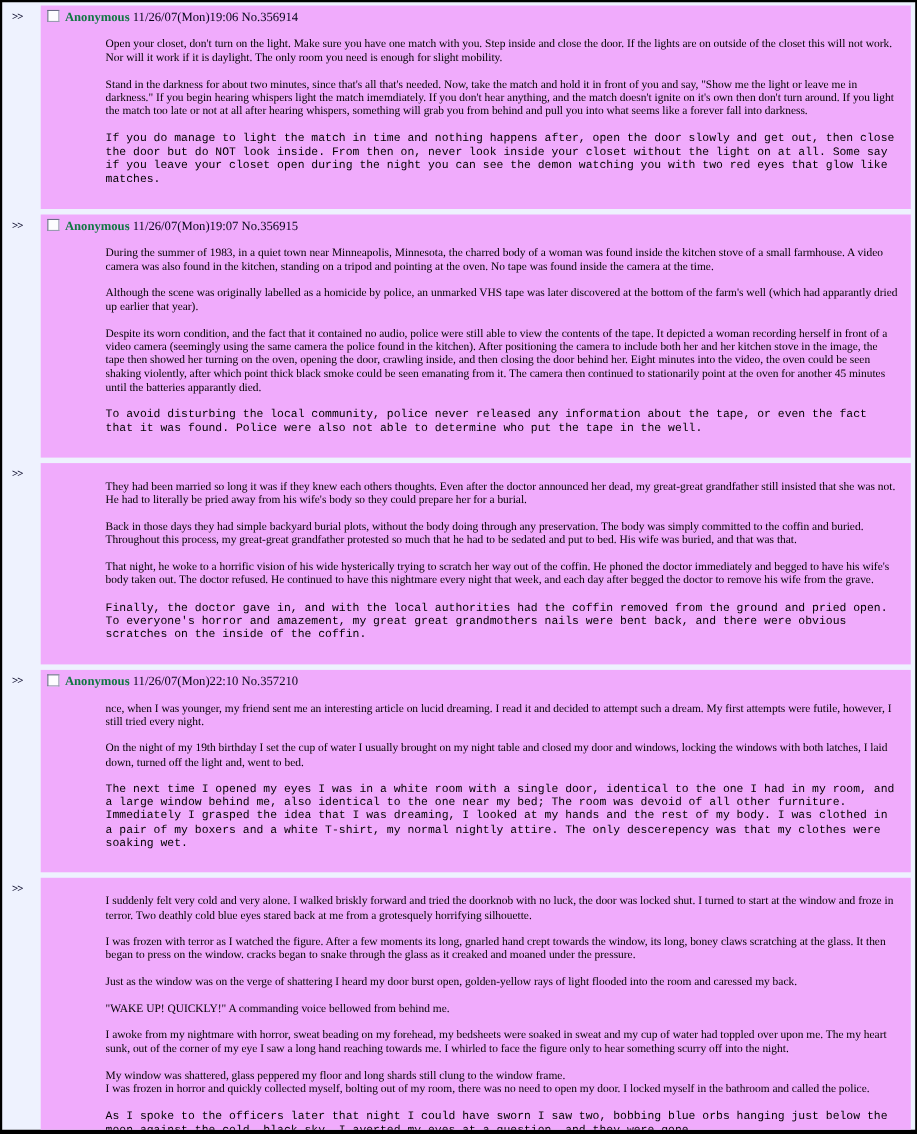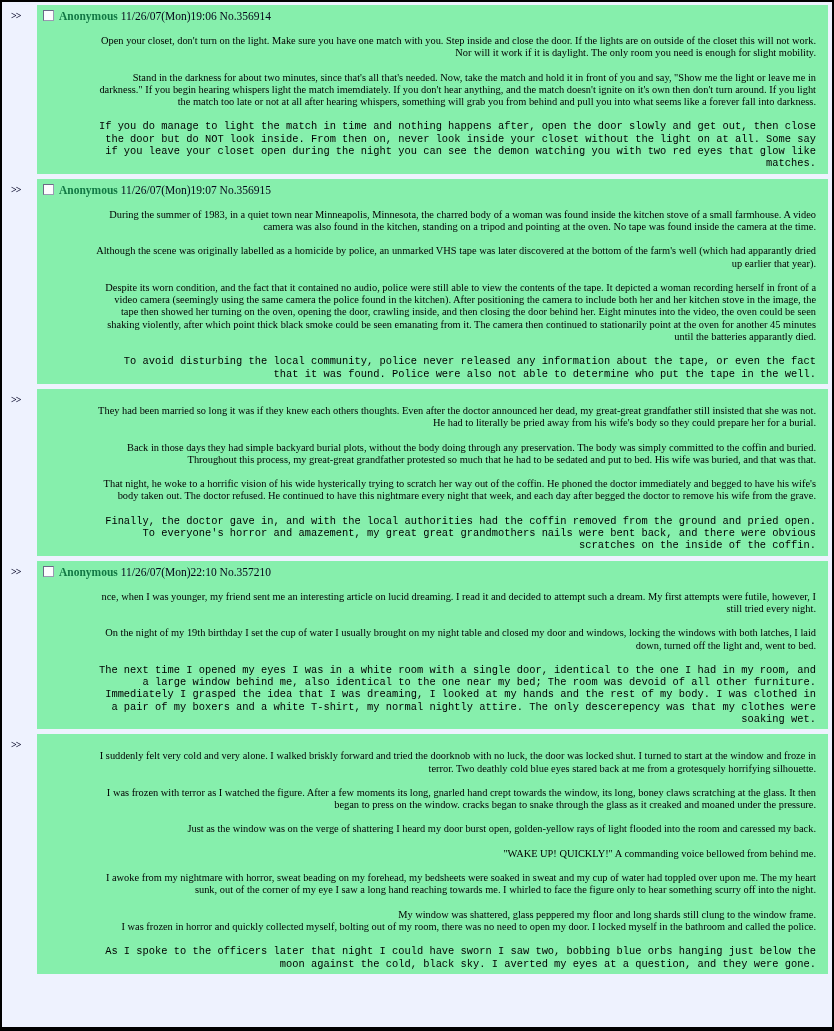--- a/index.html
+++ b/index.html
@@ -26,23 +26,23 @@
     flex: 0 0 26px;
     padding: 6px 0 0 9px;
     font-size: 10px;
     font-weight: bold;
     color: #0c0c2c;
     letter-spacing: -1px;
     line-height: 1;
   }
   .post-cell {
     flex: 1 1 auto;
-    background: #86efac;
+    background: #f0abfc;
     margin-right: 4px;
-    padding: 4px 0 4px 4px;
+    padding: 4px 0 20px 4px;
   }
   .post-header {
     font-size: 11.5px;
     line-height: 14px;
     white-space: nowrap;
   }
   .post-checkbox {
     -webkit-appearance: none;
     appearance: none;
     width: 11px;
@@ -63,21 +63,20 @@
     color: #05051a;
   }
   .post-message {
     margin: 12px 12px 0 55px;
     font-size: 10.4px;
     line-height: 12.3px;
   }
   .post-para {
     margin: 0 0 12px 0;
     white-space: pre-line;
-    text-align: right;
   }
   .post-para:last-child { margin-bottom: 0; font-family: Liberation Mono, monospace; }
 </style>
 </head>
 <body>
 
 <div class="thread" id="thread">
   <div class="post-row">
     <div class="reply-marker">&gt;&gt;</div>
     <div class="post-cell">

